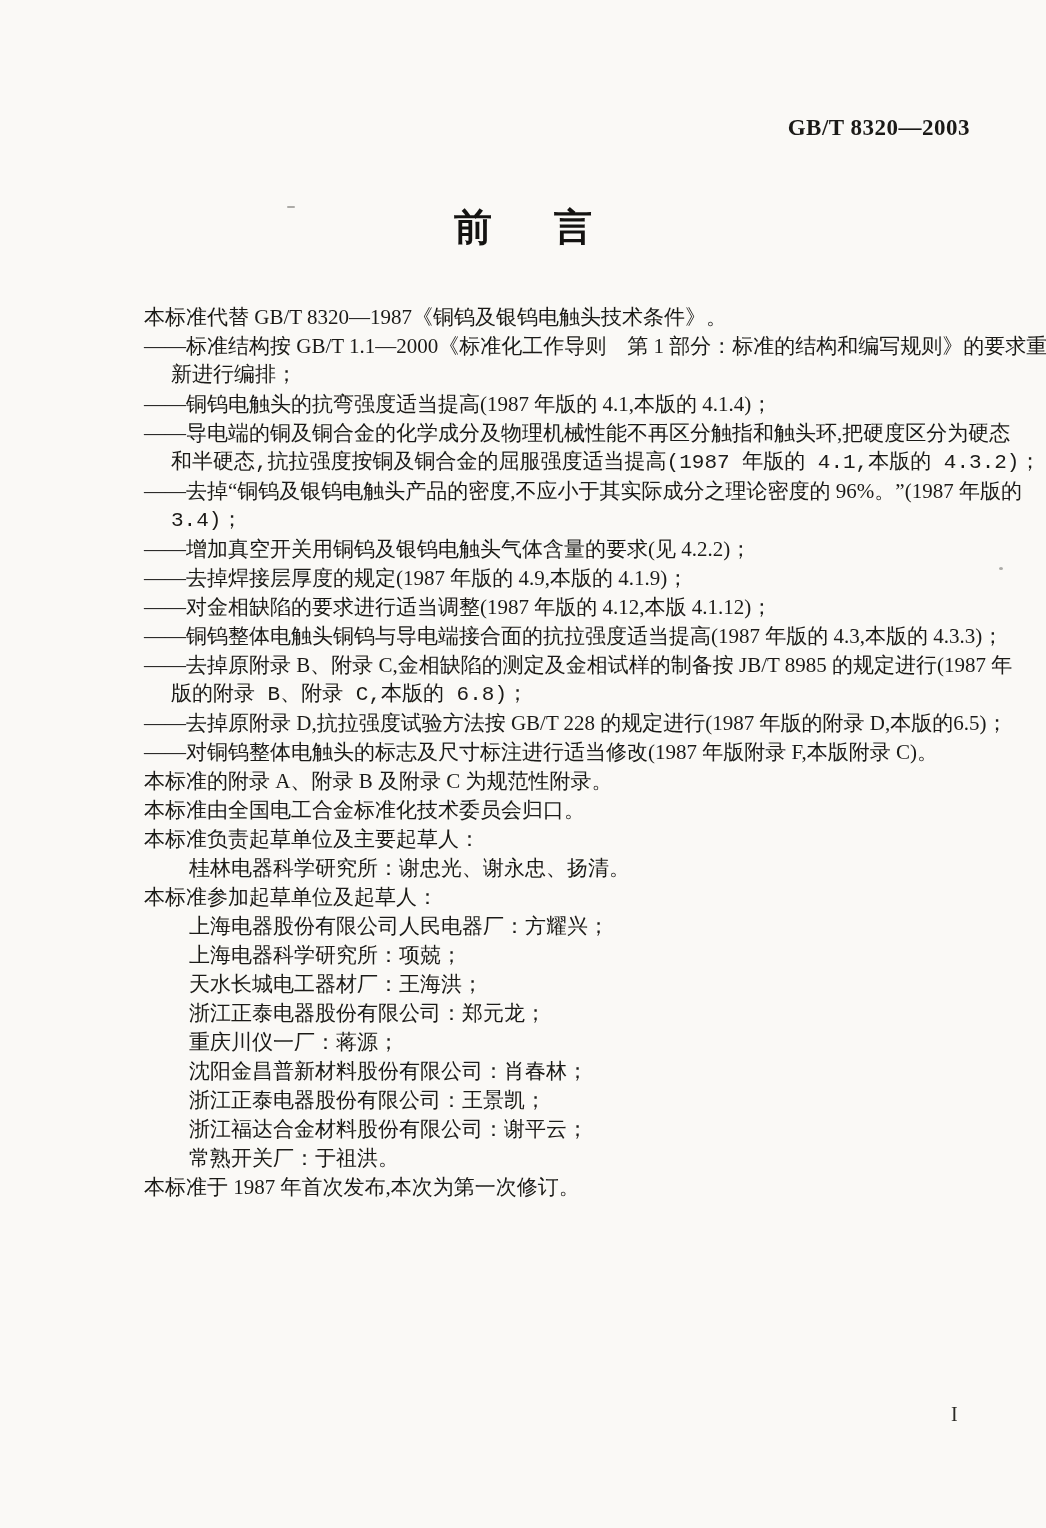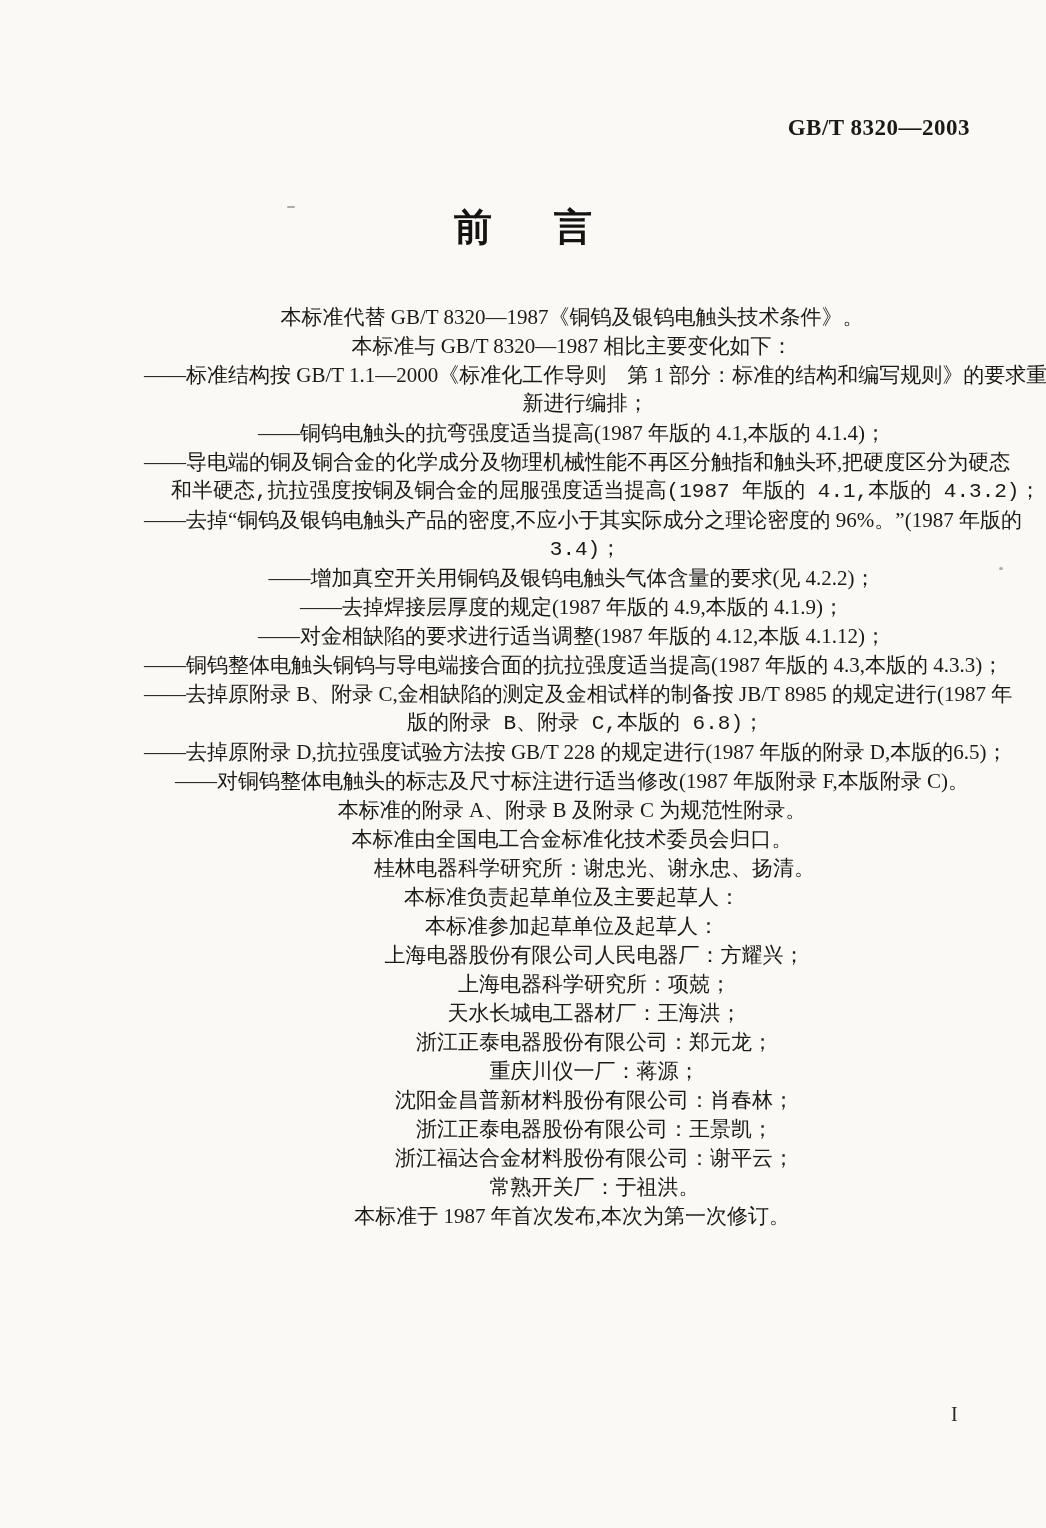--- a/index.html
+++ b/index.html
@@ -22,21 +22,21 @@
     position:absolute;top:202px;left:0;width:100%;
     margin:0;
     display:flex;justify-content:center;gap:62px;
     font-size:38px;font-weight:700;
     color:#141311;
   }
   .body-text{
     position:absolute;left:144px;top:303px;width:856px;
     font-size:21px;line-height:29px;
   }
-  .line{white-space:nowrap;text-align:center;}
+  .line{white-space:nowrap;}
   .indent-1{padding-left:27px;font-family:Liberation Mono, monospace;}
   .indent-2{padding-left:45px;}
   .page-num{
     position:absolute;top:1403px;left:951px;
     font-size:20px;color:#2a2925;
   }
   .speck{position:absolute;background:rgba(45,44,40,.38);}
   .speck-a{left:287px;top:206px;width:8px;height:2px;border-radius:1px;}
   .speck-b{left:999px;top:567px;width:4px;height:3px;border-radius:50%;}
 </style>
@@ -47,40 +47,39 @@
 
   <div class="std-num">GB/T 8320—2003</div>
 
   <h1 class="title">
     <span>前</span>
     <span>言</span>
   </h1>
 
   <div class="body-text" id="body-lines">
       <div class="line indent-0">本标准代替 GB/T 8320—1987《铜钨及银钨电触头技术条件》。</div>
-      <div class="line indent-0">本标准与 GB/T 8320—1987 相比主要变化如下：</div>
       <div class="line indent-0">——标准结构按 GB/T 1.1—2000《标准化工作导则　第 1 部分：标准的结构和编写规则》的要求重</div>
       <div class="line indent-1">新进行编排；</div>
       <div class="line indent-0">——铜钨电触头的抗弯强度适当提高(1987 年版的 4.1,本版的 4.1.4)；</div>
       <div class="line indent-0">——导电端的铜及铜合金的化学成分及物理机械性能不再区分触指和触头环,把硬度区分为硬态</div>
       <div class="line indent-1">和半硬态,抗拉强度按铜及铜合金的屈服强度适当提高(1987 年版的 4.1,本版的 4.3.2)；</div>
       <div class="line indent-0">——去掉“铜钨及银钨电触头产品的密度,不应小于其实际成分之理论密度的 96%。”(1987 年版的</div>
       <div class="line indent-1">3.4)；</div>
       <div class="line indent-0">——增加真空开关用铜钨及银钨电触头气体含量的要求(见 4.2.2)；</div>
       <div class="line indent-0">——去掉焊接层厚度的规定(1987 年版的 4.9,本版的 4.1.9)；</div>
       <div class="line indent-0">——对金相缺陷的要求进行适当调整(1987 年版的 4.12,本版 4.1.12)；</div>
       <div class="line indent-0">——铜钨整体电触头铜钨与导电端接合面的抗拉强度适当提高(1987 年版的 4.3,本版的 4.3.3)；</div>
       <div class="line indent-0">——去掉原附录 B、附录 C,金相缺陷的测定及金相试样的制备按 JB/T 8985 的规定进行(1987 年</div>
       <div class="line indent-1">版的附录 B、附录 C,本版的 6.8)；</div>
       <div class="line indent-0">——去掉原附录 D,抗拉强度试验方法按 GB/T 228 的规定进行(1987 年版的附录 D,本版的6.5)；</div>
       <div class="line indent-0">——对铜钨整体电触头的标志及尺寸标注进行适当修改(1987 年版附录 F,本版附录 C)。</div>
       <div class="line indent-0">本标准的附录 A、附录 B 及附录 C 为规范性附录。</div>
       <div class="line indent-0">本标准由全国电工合金标准化技术委员会归口。</div>
+      <div class="line indent-0">本标准负责起草单位及主要起草人：</div>
       <div class="line indent-2">桂林电器科学研究所：谢忠光、谢永忠、扬清。</div>
-      <div class="line indent-0">本标准负责起草单位及主要起草人：</div>
       <div class="line indent-0">本标准参加起草单位及起草人：</div>
       <div class="line indent-2">上海电器股份有限公司人民电器厂：方耀兴；</div>
       <div class="line indent-2">上海电器科学研究所：项兢；</div>
       <div class="line indent-2">天水长城电工器材厂：王海洪；</div>
       <div class="line indent-2">浙江正泰电器股份有限公司：郑元龙；</div>
       <div class="line indent-2">重庆川仪一厂：蒋源；</div>
       <div class="line indent-2">沈阳金昌普新材料股份有限公司：肖春林；</div>
       <div class="line indent-2">浙江正泰电器股份有限公司：王景凯；</div>
       <div class="line indent-2">浙江福达合金材料股份有限公司：谢平云；</div>
       <div class="line indent-2">常熟开关厂：于祖洪。</div>

